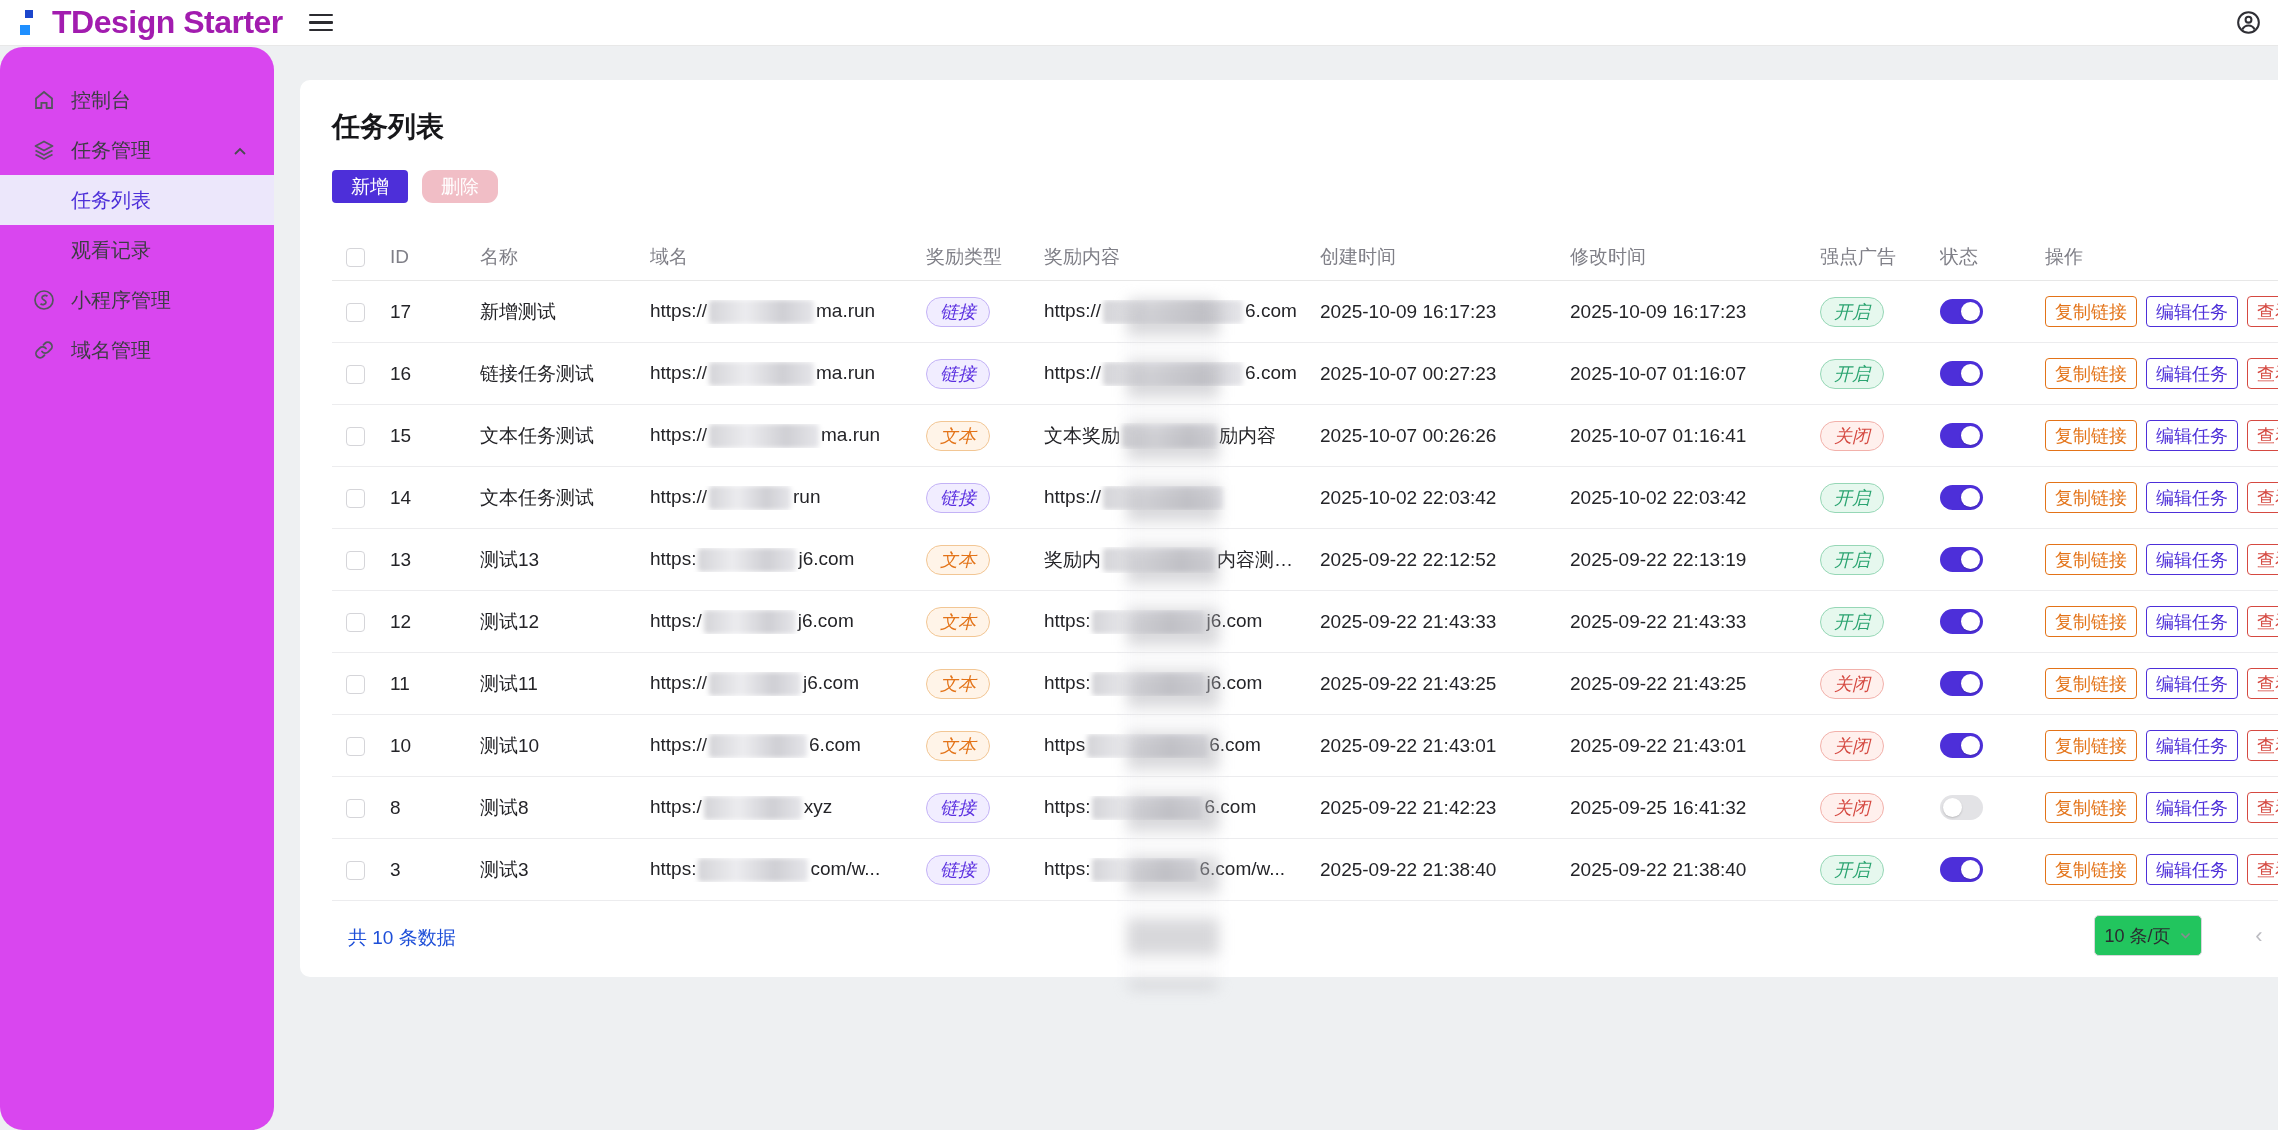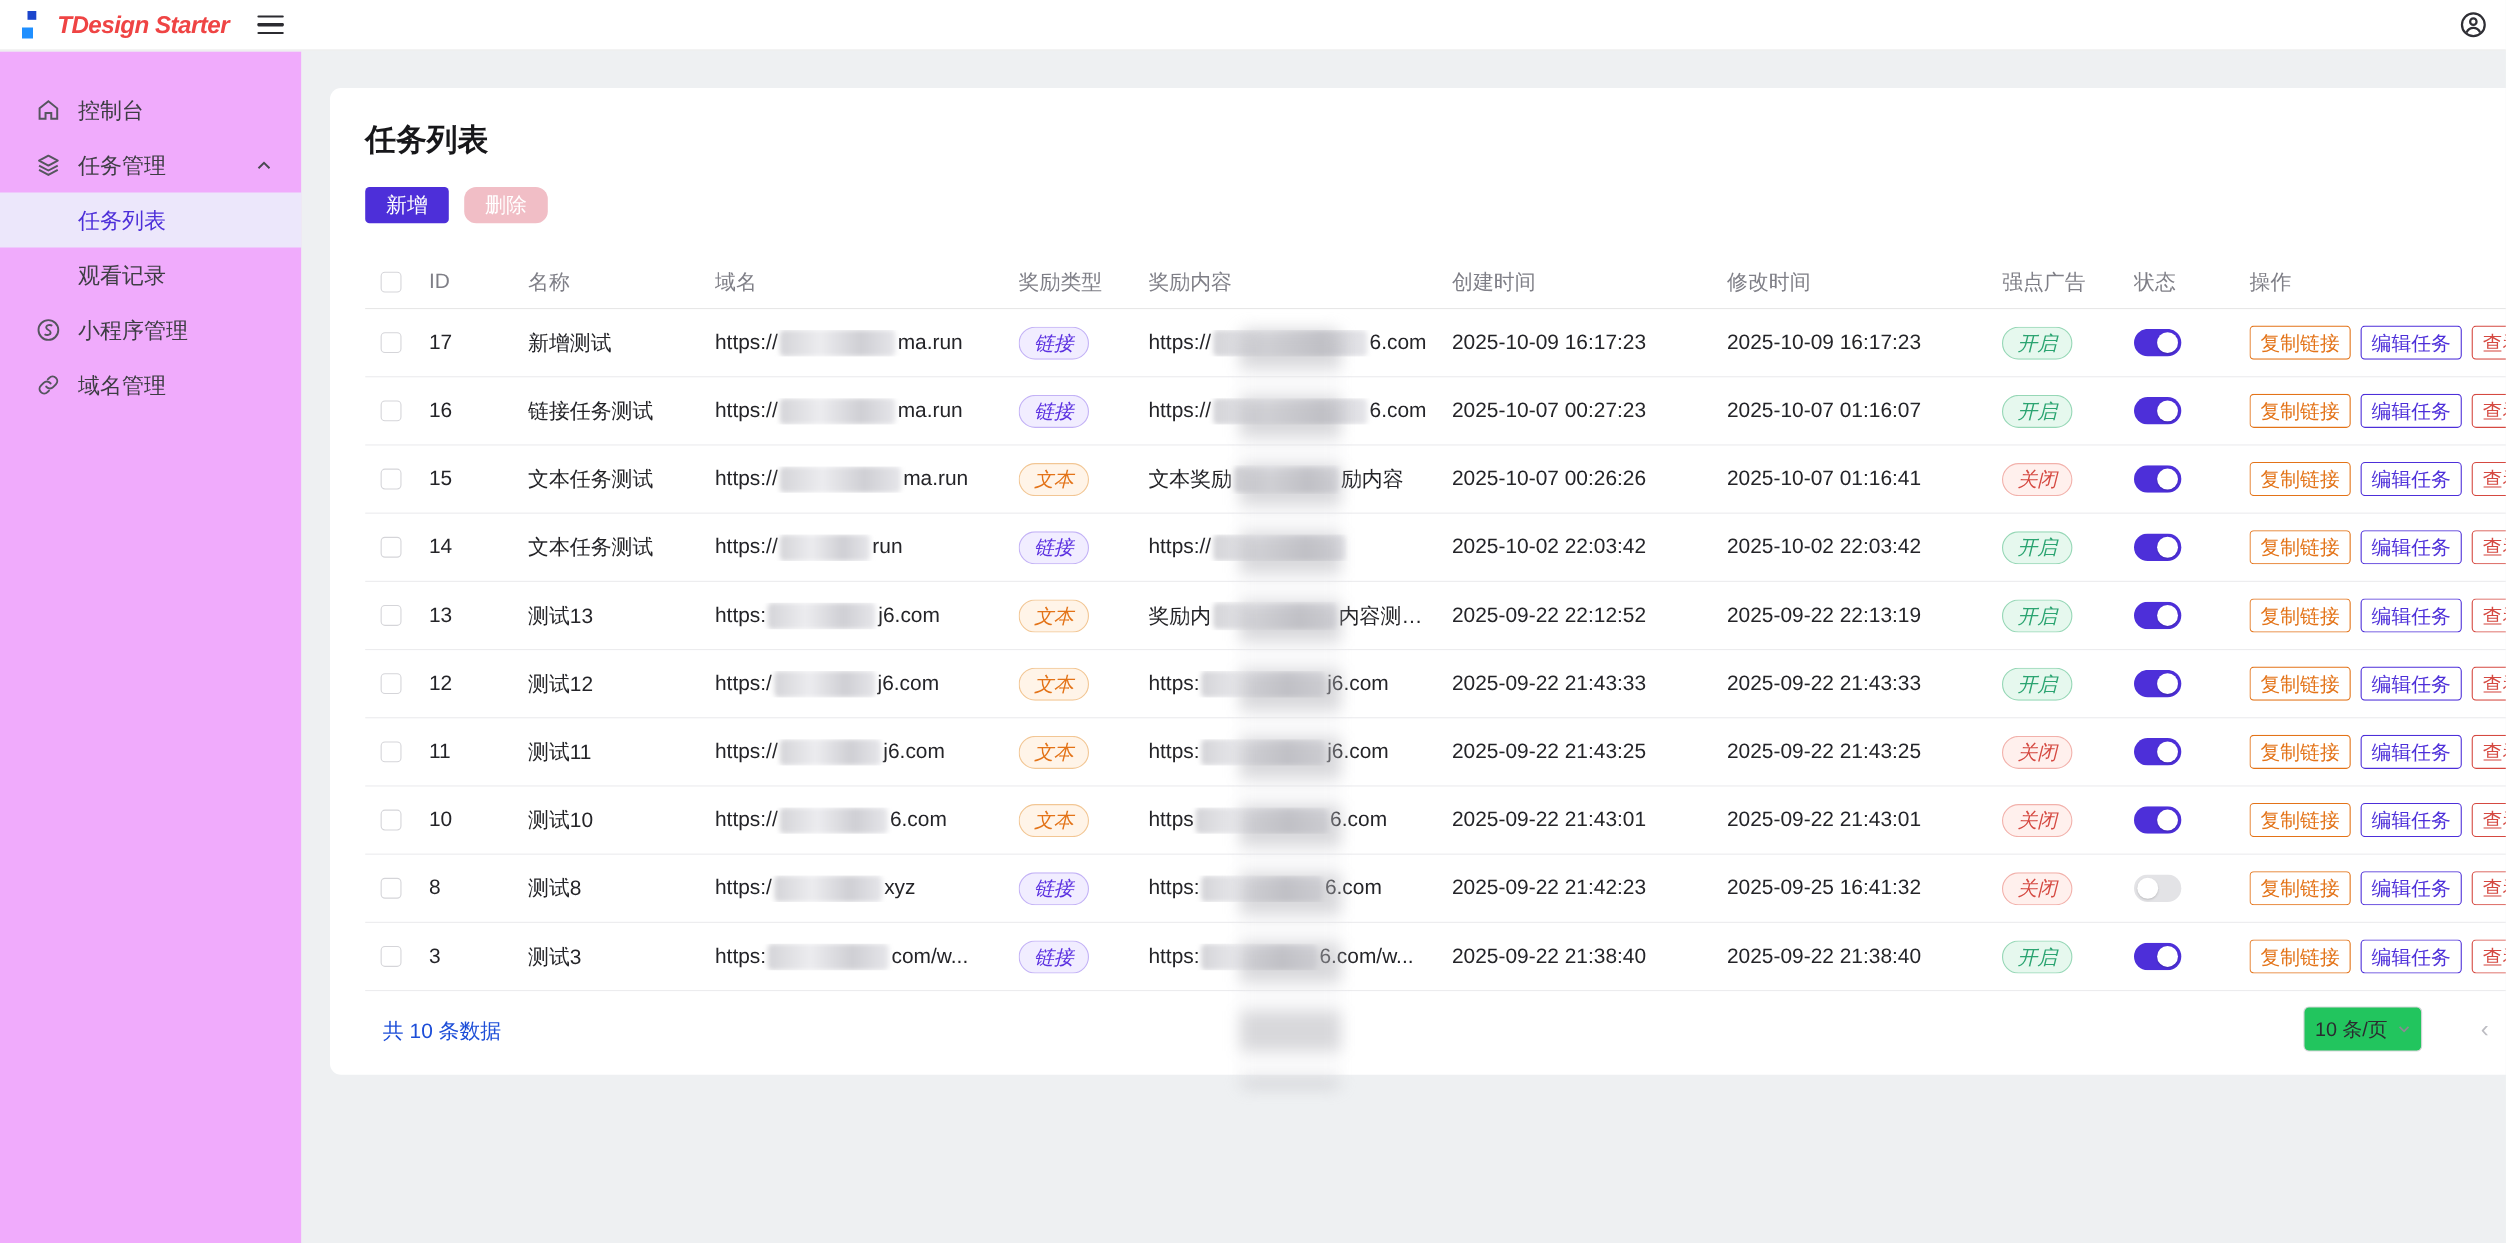--- a/index.html
+++ b/index.html
@@ -6,29 +6,29 @@
   html,body { width:2278px; height:1130px; overflow:hidden;
     font-family:"Liberation Sans", sans-serif; background:#eef0f2; color:#242428; }
 
   
   .topbar { position:absolute; top:0; left:0; right:0; height:46px; background:#fff;
     border-bottom:1px solid #e8e8e8; display:flex; align-items:center; z-index:20; }
   .logo-wrap { display:flex; align-items:center; margin-left:16px; }
   .logo-mark { position:relative; width:24px; height:30px; margin-right:12px; }
   .logo-mark .sq1 { position:absolute; left:9px; top:2px; width:8px; height:8px; background:#1c46cc; }
   .logo-mark .sq2 { position:absolute; left:4px; top:17px; width:10px; height:10px; background:#1f8fff; }
-  .logo-text { font-size:22px; font-weight:800; font-style:italic; letter-spacing:-0.5px; color:#ef4444; }
+  .logo-text { font-size:32px; font-weight:800; letter-spacing:-0.5px; color:#a21caf; }
   .hamburger { width:24px; height:18px; margin-left:26px; display:flex; flex-direction:column;
     justify-content:space-between; cursor:pointer; }
   .hamburger span { display:block; height:2.4px; background:#2b2b30; border-radius:1px; }
   .topbar-right { margin-left:auto; margin-right:16px; display:flex; align-items:center; }
   .avatar-icon { width:27px; height:27px; color:#2f2f35; cursor:pointer; }
 
   
-  .sidebar { position:absolute; top:47px; left:0; width:274px; bottom:0; background:#f0abfc; padding-top:28px; }
+  .sidebar { position:absolute; top:47px; left:0; width:274px; bottom:0; background:#d946ef; padding-top:28px;border-radius:23px; }
   .side-item { position:relative; height:50px; display:flex; align-items:center; cursor:pointer;
     font-size:20px; color:#3d3d43; }
   .side-item .s-icon { width:24px; height:24px; margin-left:32px; margin-right:15px; color:#55555e; flex:none; }
   .side-item.sub { padding-left:71px; }
   .side-item.selected { background:#ece7fb; color:var(--brand); }
   .side-item .chev { position:absolute; right:26px; width:16px; height:16px; color:#4a4a52; }
 
   
   .main { position:absolute; top:47px; left:274px; right:0; bottom:0; background:#eef0f2; overflow:hidden; }
   .card { position:absolute; left:26px; top:33px; width:2310px; height:897px; background:#fff;

